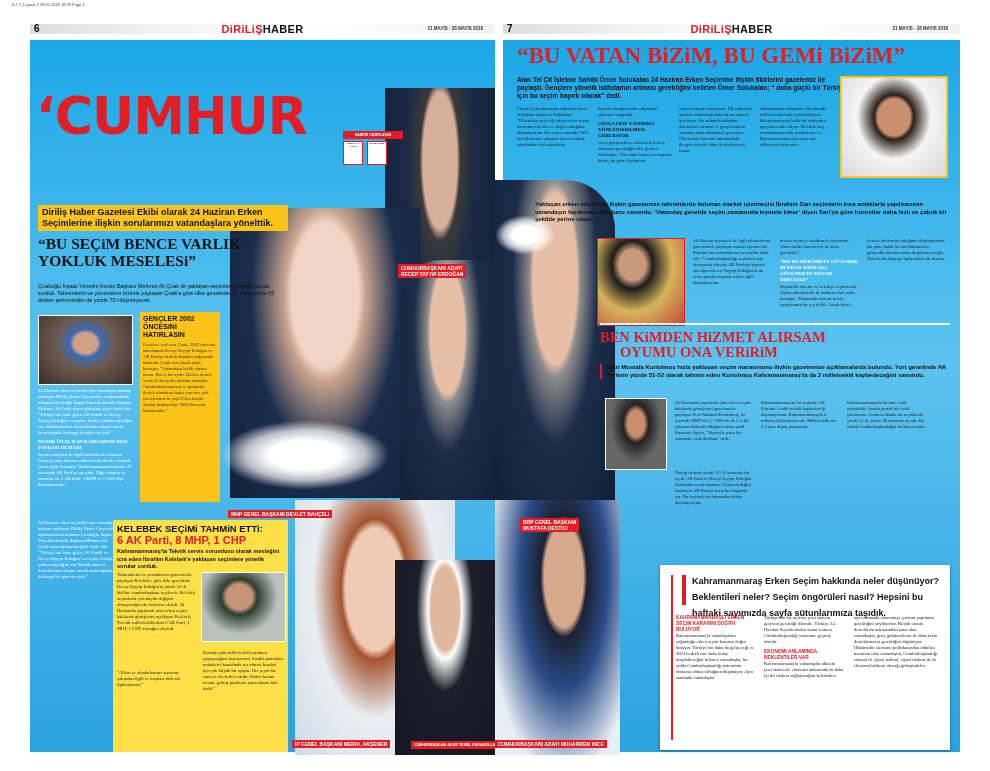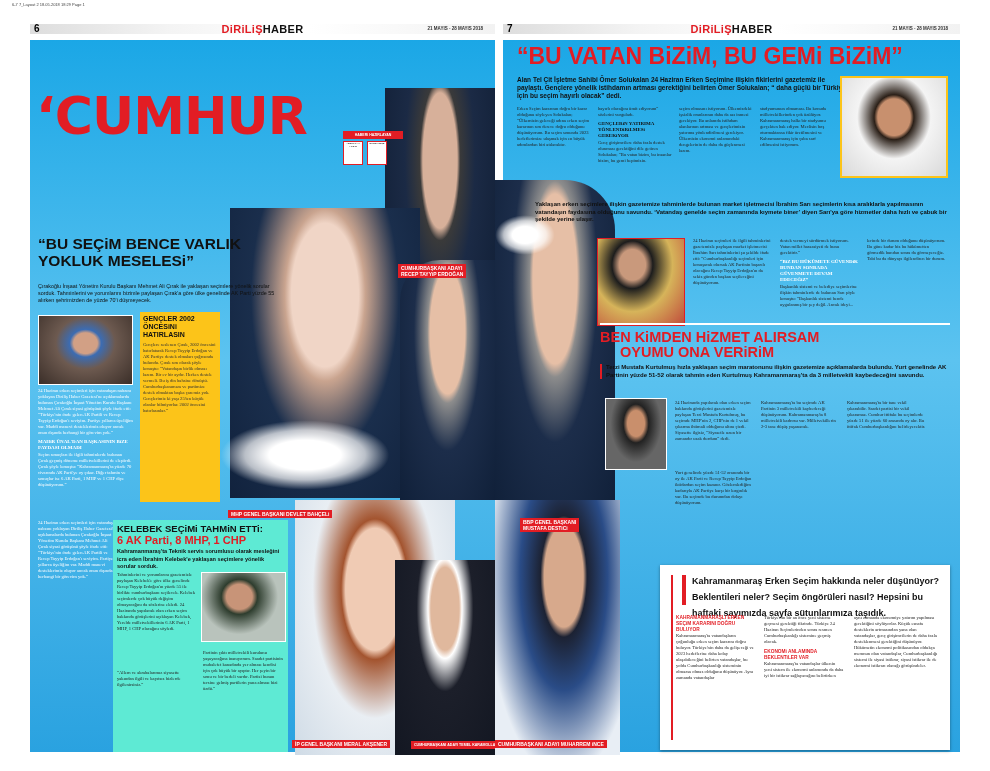--- a/index.html
+++ b/index.html
@@ -14,21 +14,21 @@
 .logo{position:absolute;top:-1px;left:50%;transform:translateX(-50%);font-weight:900;font-size:11px;letter-spacing:.3px}
 .logo .a{color:#e21d24}.logo .b{color:#111}
 .date{position:absolute;top:2px;right:12px;font-size:4.5px;font-weight:bold;color:#333}
 .blue{position:absolute;top:40px;height:712px;background:linear-gradient(180deg,#1ba7e6 0%,#5cc3f0 45%,#2aa2e0 100%)}
 #p6 .blue{left:30px;right:0}
 #p7 .blue{left:8px;right:30px}
 .abs{position:absolute}
 .hd1{font-weight:900;font-size:47px;line-height:44px;color:#111;letter-spacing:-1px;font-family:"DejaVu Sans",sans-serif}
 .hd2{font-weight:900;font-size:52px;line-height:48px;color:#e21d24;letter-spacing:-1px;font-family:"DejaVu Sans",sans-serif}
 .yellow{background:#fcc419;color:#111;font-weight:bold;font-size:9px;line-height:11px;padding:2px 4px}
-.qt{font-weight:900;font-family:Liberation Sans, sans-serif;color:#111}
+.qt{font-weight:900;font-family:Liberation Serif, serif;color:#111}
 .lead{font-weight:bold;font-size:6px;line-height:7.5px;color:#111}
 .col{font-family:"Liberation Serif",serif;font-size:4.6px;line-height:6px;color:#222}
 .sub{font-weight:900;font-size:5px;color:#fff;margin:3px 0 1px}
 .redtag{background:#e21d24;color:#fff;font-weight:bold;font-size:5px;padding:1px 3px;line-height:6px;white-space:nowrap}
 .photo{border:1.5px solid #fff}
 .pBan{background:radial-gradient(ellipse at 50% 30%,#f0d5c6 0 25%,#c9a48f 30%,#1a2e4c 55%,#11223d 100%)}
 .pErd{background:radial-gradient(ellipse at 50% 25%,#d7b09a 0 22%,#3a3a3a 26%,#1b2a45 45%,#0f1d33 100%)}
 .pDes{background:radial-gradient(ellipse at 50% 30%,#e6bfa6 0 26%,#8c8c8c 30%,#1c2d4a 50%,#102039 100%)}
 .pAks{background:radial-gradient(ellipse at 50% 35%,#f0cbb4 0 26%,#a3542f 30%,#e9eef3 55%,#cfdbe6 100%)}
 .pKar{background:radial-gradient(ellipse at 50% 25%,#e0b89d 0 20%,#fff 24%,#1c1f2a 40%,#131722 100%)}
@@ -63,37 +63,38 @@
     <div style="display:flex;gap:4px;margin-top:2px">
       <div style="width:20px;height:24px;background:#fff;border:1px solid #e21d24;font-size:2.5px;text-align:center">
           <div>ABDULLAH YILDIZ</div>
         </div>
       <div style="width:20px;height:24px;background:#fff;border:1px solid #e21d24;font-size:2.5px;text-align:center">
           <div>EMRE MEŞE</div>
         </div>
     </div>
   </div>
 
+  <div class="abs yellow" style="left:38px;top:205px;width:250px">Diriliş Haber Gazetesi Ekibi olarak 24 Haziran Erken Seçimlerine ilişkin sorularımızı vatandaşlara yönelttik.</div>
 
   <div class="abs qt" style="left:38px;top:235px;width:250px;font-size:15.5px;line-height:17px">“BU SEÇiM BENCE VARLIK YOKLUK MESELESi”</div>
   <div class="abs lead" style="left:38px;top:283px;width:250px;font-size:5.4px;line-height:7px;font-weight:normal">Çırakoğlu İnşaat Yönetim Kurulu Başkanı Mehmet Ali Çırak ile yaklaşan seçimlere yönelik sorular sorduk. Tahminlerini ve yorumlarını bizimle paylaşan Çırak'a göre ülke genelinde AK Parti yüzde 55 alırken şehrimizden de yüzde 70'i düşmeyecek.</div>
 
   <div class="abs photo" style="left:38px;top:315px;width:95px;height:70px;background:radial-gradient(ellipse at 50% 40%,#d2a085 0 18%,#3c6cb2 24%,#6d5a50 45%,#3a2e28 100%)"></div>
   <div class="abs" style="left:140px;top:312px;width:80px;height:190px;background:#fcc419;padding:3px">
     <div style="font-weight:900;font-size:7px;line-height:8px;color:#111">GENÇLER 2002 ÖNCESiNi HATIRLASIN</div>
     <div class="col" style="margin-top:3px;color:#333">Gençlere seslenen Çırak, 2002 öncesini hatırlatarak Recep Tayyip Erdoğan ve AK Partiye destek olmaları çağrısında bulundu. Çırak son olarak şöyle konuştu: “Vatandaşın birlik olması lazım. Bir ev bir aydır. Herkes destek vermeli. Bu iş din bahsine dönüştü. Cumhurbaşkanımıza ve partimize destek olmaktan başka çaremiz yok. Gençlerimiz ki yaşı 25'ten küçük olanlar bilmiyorlar. 2002 öncesini hatırlasınlar.”</div>
   </div>
   <div class="abs col" style="left:38px;top:388px;width:95px;color:#fff">
     <div>24 Haziran erken seçimleri için vatandaşın nabzını yoklayan Diriliş Haber Gazetesi'ne açıklamalarda bulunan Çırakoğlu İnşaat Yönetim Kurulu Başkanı Mehmet Ali Çırak siyasi görüşünü şöyle ifade etti: “Türkiye'nin önde gelen AK Partili ve Recep Tayyip Erdoğan'ı seviyim. Partiye yıllarca üyeliğim var. Maddi manevi desteklerimiz oluyor ancak onun dışında herhangi bir görevim yok.”</div>
     <div class="sub">MAHiR ÜNAL'DAN BAŞKASININ BiZE FAYDASI OLMADI</div>
     <div>Seçim sonuçları ile ilgili tahminlerde bulunan Çırak geçmiş döneme milletvekillerini de eleştirdi. Çırak şöyle konuştu: “Kahramanmaraş'ta yüzde 70 civarında AK Parti'ye oy çıkar. Diğer tahmin ve sonuçlar ise 6 AK Parti, 1 MHP ve 1 CHP diye düşünüyorum.”</div>
   </div>
   <div class="abs col" style="left:38px;top:520px;width:80px;height:230px;color:#fff;overflow:hidden">24 Haziran erken seçimleri için vatandaşın nabzını yoklayan Diriliş Haber Gazetesi'ne açıklamalarda bulunan Çırakoğlu İnşaat Yönetim Kurulu Başkanı Mehmet Ali Çırak siyasi görüşünü şöyle ifade etti: “Türkiye'nin önde gelen AK Partili ve Recep Tayyip Erdoğan'ı seviyim. Partiye yıllarca üyeliğim var. Maddi manevi desteklerimiz oluyor ancak onun dışında herhangi bir görevim yok.”</div>
 
-  <div class="abs" style="left:113px;top:520px;width:175px;height:232px;background:#5eead4">
+  <div class="abs" style="left:113px;top:520px;width:175px;height:232px;background:#fde047">
     <div style="padding:3px 4px">
       <div style="font-weight:900;font-size:9.5px;color:#111">KELEBEK SEÇiMi TAHMiN ETTi:</div>
       <div style="font-weight:900;font-size:11px;color:#e21d24">6 AK Parti, 8 MHP, 1 CHP</div>
       <div class="lead" style="font-size:5.6px;margin-top:2px">Kahramanmaraş'ta Teknik servis sorumlusu olarak mesleğini icra eden İbrahim Kelebek'e yaklaşan seçimlere yönelik sorular sorduk.</div>
     </div>
     <div class="col abs" style="left:4px;top:52px;width:80px">Tahminlerini ve yorumlarını gazetemizle paylaşan Kelebek'e göre ülke genelinde Recep Tayyip Erdoğan'ın yüzde 55 ile birlikte cumhurbaşkanı seçilecek. Kelebek seçimlerde çok büyük değişim olmayacağını da sözlerine ekledi. 24 Haziranda yapılacak olan erken seçim hakkında görüşlerini açıklayan Kelebek, Yerelde milletvekillerinin 6 AK Parti, 1 MHP, 1 CHP olacağını söyledi.</div>
     <div class="abs photo" style="left:88px;top:52px;width:85px;height:70px;background:radial-gradient(ellipse at 45% 35%,#c89478 0 20%,#2e3d2e 28%,#b9c3bc 60%)"></div>
     <div class="col abs" style="left:4px;top:150px;width:80px">“Allem ve akrabalarımız siyasette yakından ilgili ve kayıtsız bizlerde ilgilenirsiniz.”</div>
     <div class="col abs" style="left:90px;top:130px;width:80px">Partinin çıktı milletvekili kurulunu yaşayacağına inanıyorum. Saadet partisinin muhalefet kanadında yer alması kendisi için çok büyük bir ayıptır. Her şeyin bir sonu ve bir bedeli vardır. Partisi bunun tersine gelmiş partilerin yana alması bizi üzdü.”</div>
   </div>

